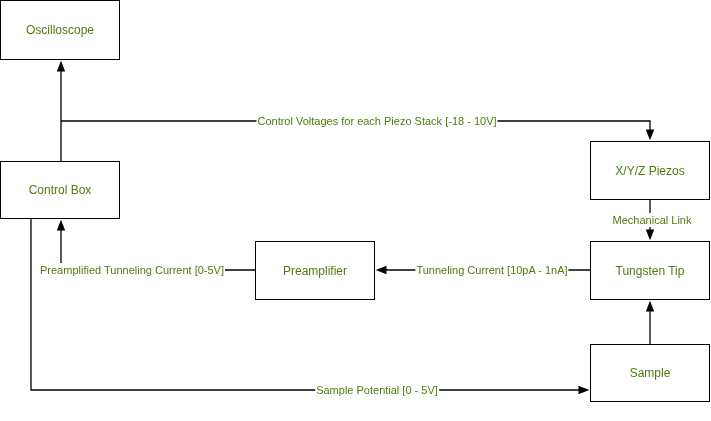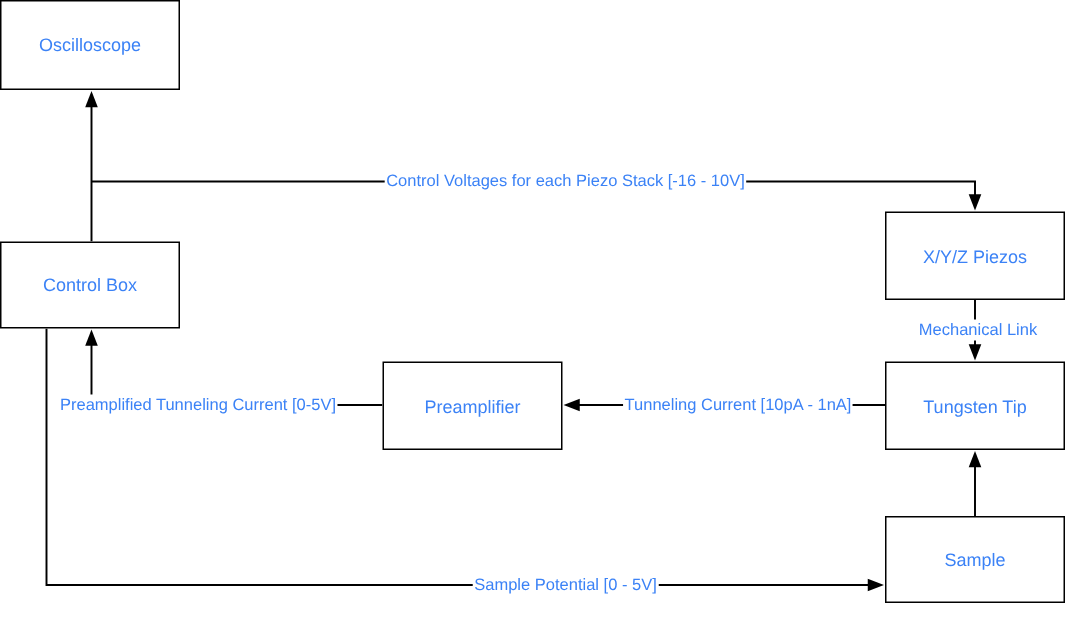--- a/index.html
+++ b/index.html
@@ -2,21 +2,21 @@
 <html><head>
 <meta charset="utf-8">
 <style>
   html, body { margin: 0; padding: 0; background: #ffffff; }
   #canvas {
     position: relative;
     width: 711px;
     height: 421px;
     background: #ffffff;
     font-family: "Liberation Sans", sans-serif;
-    color: #3b82f6;
+    color: #4d7c0f;
     overflow: hidden;
   }
   #edges {
     position: absolute;
     left: 0; top: 0;
     width: 711px; height: 421px;
   }
   .node {
     position: absolute;
     box-sizing: border-box;
@@ -90,21 +90,21 @@
 
   <div class="node" style="left:255px; top:241px; width:120px; height:59px;">
     <span>Preamplifier</span>
   </div>
 
   <div class="node" style="left:590px; top:344px; width:120px; height:58px;">
     <span>Sample</span>
   </div>
 
 
-  <span class="edge-label" style="left:377px; top:121px;">Control Voltages for each Piezo Stack [-16 - 10V]</span>
+  <span class="edge-label" style="left:377px; top:121px;">Control Voltages for each Piezo Stack [-18 - 10V]</span>
 
   <span class="edge-label" style="left:652px; top:220px;">Mechanical Link</span>
 
   <span class="edge-label" style="left:492px; top:270px;">Tunneling Current [10pA - 1nA]</span>
 
   <span class="edge-label" style="left:132px; top:270px;">Preamplified Tunneling Current [0-5V]</span>
 
   <span class="edge-label" style="left:347px; top:390px;margin-left:30px;">Sample Potential [0 - 5V]</span>
 
 

